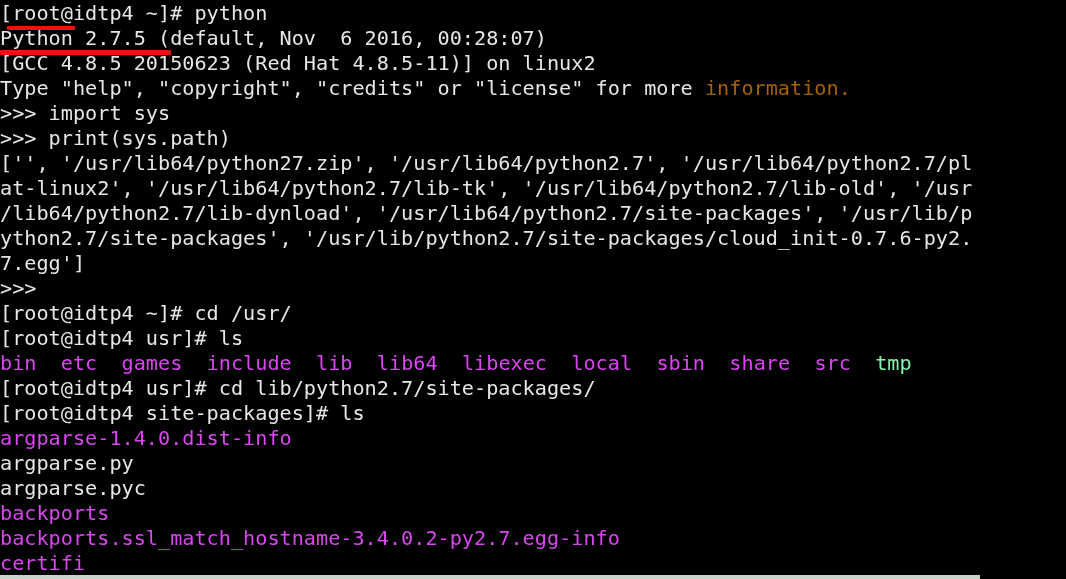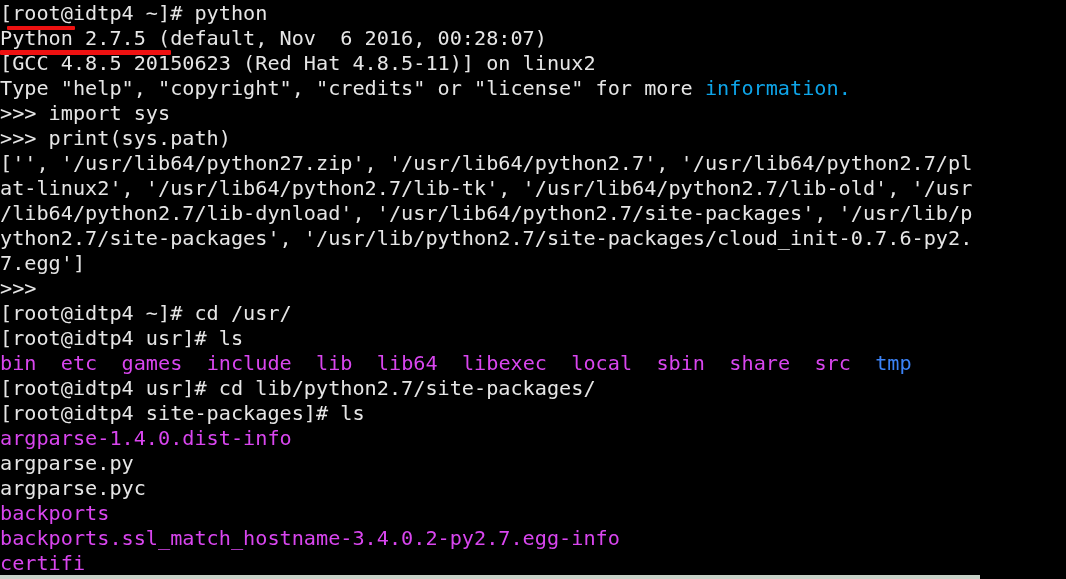--- a/index.html
+++ b/index.html
@@ -33,23 +33,23 @@
     letter-spacing: 0px;
     white-space: pre;
     color: #e8e8e8;
   }
   .line {
     height: 25px;
     white-space: pre;
     font-family: "DejaVu Sans Mono", "Liberation Mono", monospace;
   }
   .fg-default { color: #e6e6e6; }
-  .fg-cyan    { color: #0ea5e9; }
+  .fg-cyan    { color: #a16207; }
   .fg-blue    { color: #d946ef; }
-  .fg-tmpcyan { color: #3b82f6; }
+  .fg-tmpcyan { color: #86efac; }
 
   
   .annot {
     position: absolute;
     background: #ee1111;
     border-radius: 1px;
     pointer-events: none;
   }
   #annot-hostname {
     left: 7px;

